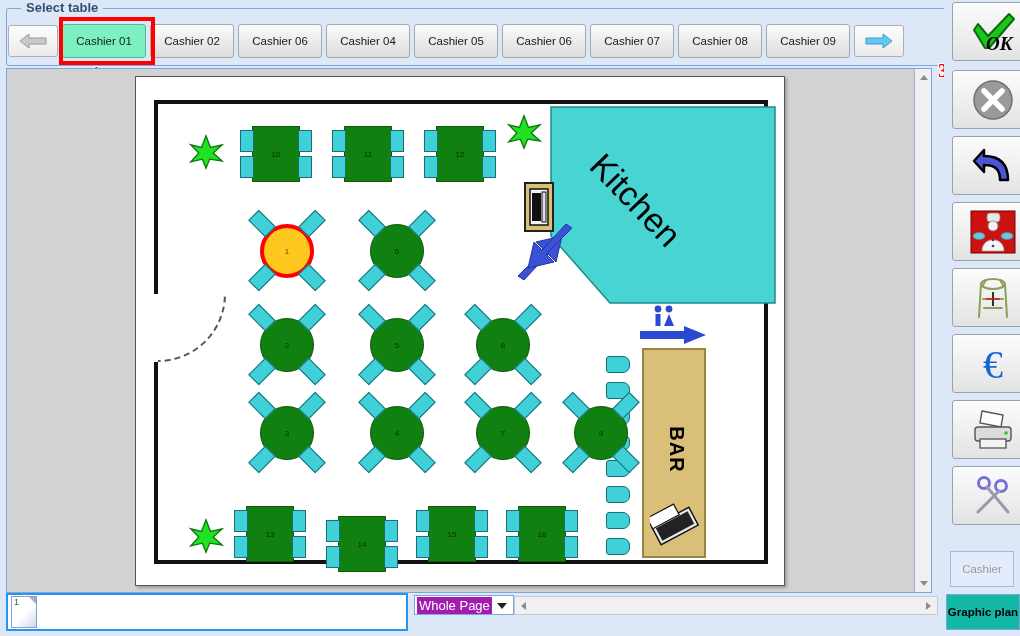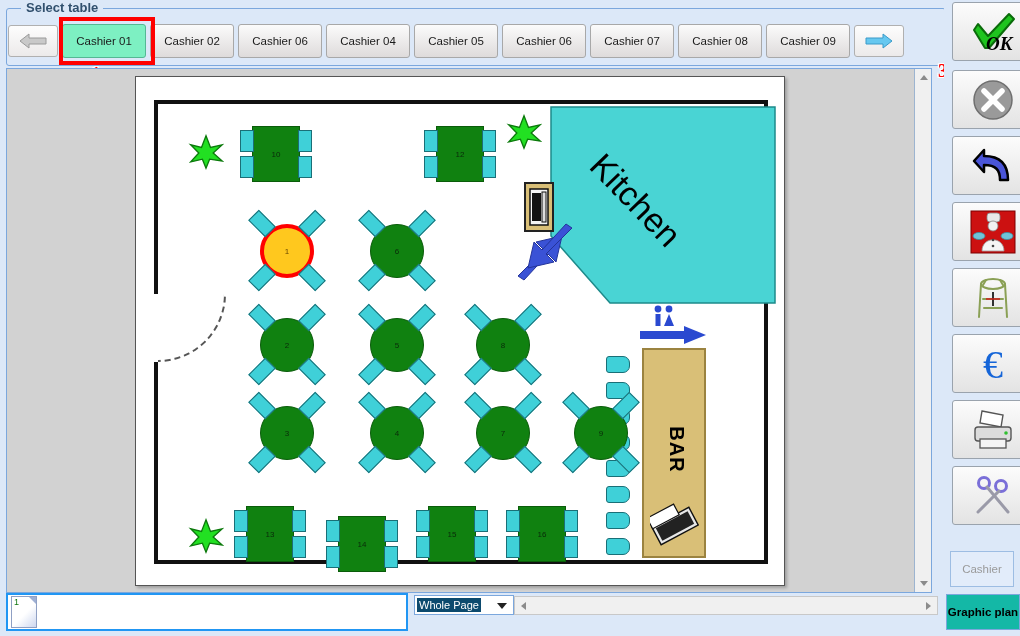--- a/index.html
+++ b/index.html
@@ -314,23 +314,23 @@
     position: absolute;
     left: 408px; top: 4px;
     width: 100px; height: 20px;
     border: 1px solid #7ba7dd;
     background: #fff;
     box-sizing: border-box;
     display: flex; align-items: center;
     cursor: pointer;
   }
   .zoom-val {
-    background: #0c4a6e;
+    background: #a21caf;
     color: #fff;
-    font-size: 11px;
+    font-size: 13px;
     padding: 1px 2px;
     margin-left: 2px;
     white-space: nowrap;
   }
   .zoom-caret {
     position: absolute; right: 6px; top: 7px;
     width: 0; height: 0;
     border-left: 5px solid transparent;
     border-right: 5px solid transparent;
     border-top: 6px solid #222;
@@ -477,20 +477,29 @@
 
         <div class="obj" style="left:94px; top:22px;">
           <div class="chair" style="left:-12px; top:4px;  width:14px; height:22px;"></div>
           <div class="chair" style="left:-12px; top:30px; width:14px; height:22px;"></div>
           <div class="chair" style="left:46px;  top:4px;  width:14px; height:22px;"></div>
           <div class="chair" style="left:46px;  top:30px; width:14px; height:22px;"></div>
           <div class="tbl-square" style="width:48px; height:56px;">
             <span>10</span>
           </div>
         </div>
+        <div class="obj" style="left:186px; top:22px;">
+          <div class="chair" style="left:-12px; top:4px;  width:14px; height:22px;"></div>
+          <div class="chair" style="left:-12px; top:30px; width:14px; height:22px;"></div>
+          <div class="chair" style="left:46px;  top:4px;  width:14px; height:22px;"></div>
+          <div class="chair" style="left:46px;  top:30px; width:14px; height:22px;"></div>
+          <div class="tbl-square" style="width:48px; height:56px;">
+            <span>11</span>
+          </div>
+        </div>
         <div class="obj" style="left:278px; top:22px;">
           <div class="chair" style="left:-12px; top:4px;  width:14px; height:22px;"></div>
           <div class="chair" style="left:-12px; top:30px; width:14px; height:22px;"></div>
           <div class="chair" style="left:46px;  top:4px;  width:14px; height:22px;"></div>
           <div class="chair" style="left:46px;  top:30px; width:14px; height:22px;"></div>
           <div class="tbl-square" style="width:48px; height:56px;">
             <span>12</span>
           </div>
         </div>
 

